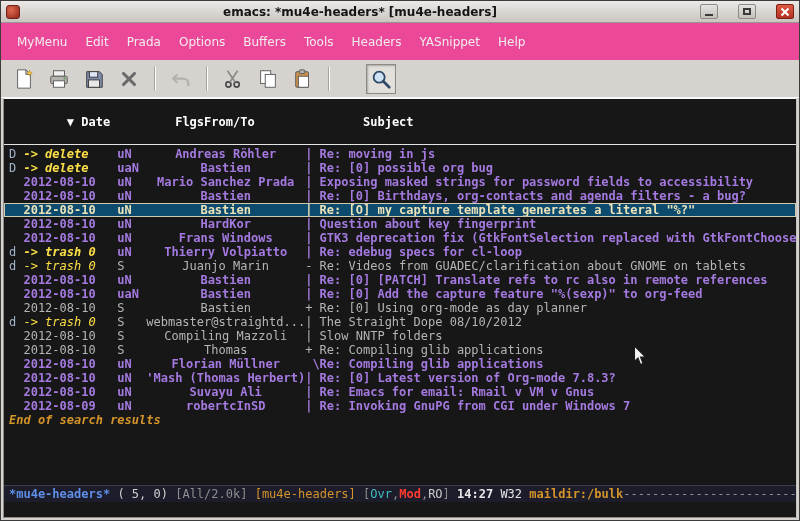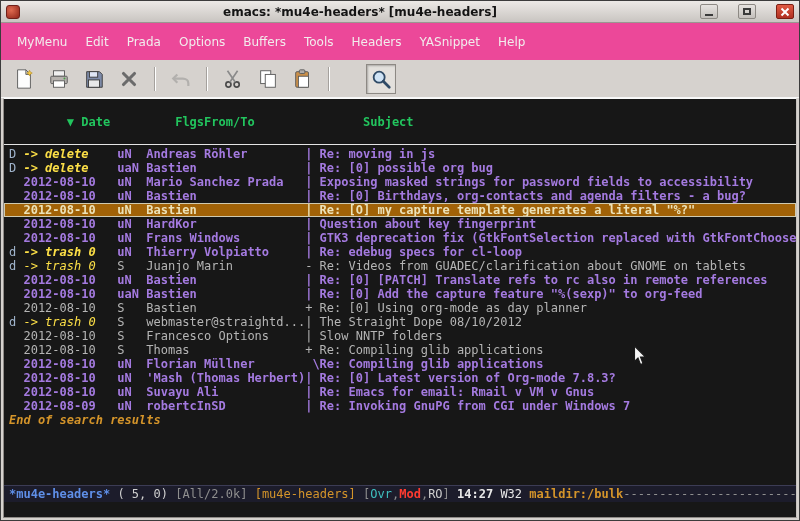--- a/index.html
+++ b/index.html
@@ -32,33 +32,33 @@
                   box-shadow:inset 1px 1px 2px rgba(0,0,0,.25); margin-left:26px; }
   .tool.disabled { opacity:.38; }
   .tsep { width:2px; height:24px; margin:0 5px; border-left:1px solid #a5a19d; border-right:1px solid #ffffff; }
 
   
   .frame { flex:1; min-height:0; padding:0 2px 2px 2px; background:#d6d2ce; }
   .textarea { height:100%; display:flex; flex-direction:column; background:#171717;
               border-top:1px solid #fafafa; border-left:1px solid #8f8b87;
               border-right:1px solid #c6c2be; border-bottom:1px solid #8f8b87;
               font-family:"DejaVu Sans Mono","Liberation Mono",monospace; font-size:12px; overflow:hidden; }
-  .headerline { color:#22c55e; font-weight:bold; white-space:pre; padding:2px 0 1px 5px;
+  .headerline { color:#ffffff; font-weight:bold; white-space:pre; padding:2px 0 1px 5px;
                 border-bottom:1px solid #e4e4e4; }
   .headerline span { display:inline-block; white-space:pre; }
   .h-date { width:15ch; } .h-flags { width:4ch; } .h-from { width:22ch; }
 
   .rows { padding-top:2px; }
   .row { height:14px; line-height:14px; padding-left:5px; white-space:pre; cursor:default; }
   .row span { display:inline-block; white-space:pre; vertical-align:top; }
   .mk { width:2ch; color:#a0b4cc; font-weight:normal; }
-  .dt { width:13ch; } .fl { width:4ch; } .fr { width:22ch; } .th { width:2ch; }
+  .dt { width:13ch; } .fl { width:4ch; } .fr { width:22ch;text-align:center; } .th { width:2ch; }
   .row.unread { color:#a47ae0; font-weight:bold; }
   .row.read   { color:#b5b5b5; font-weight:normal;text-decoration:underline; }
-  .row.current{ color:#ece2b8; font-weight:bold; background:#a16207;
+  .row.current{ color:#ece2b8; font-weight:bold; background:#0c4a6e;
                 outline:1px solid #cfcab0; outline-offset:-1px; }
   .row .marked { color:#fde047; font-style:italic; }
   .eos { color:#d4942a; font-style:italic; font-weight:bold; padding-left:5px; height:14px; line-height:14px; }
   .filler { flex:1; }
 
   
   .modeline { height:17px; line-height:16px; background:#1c1c2b; border-top:1px solid #3c3c55;
               padding:0 5px; white-space:pre; overflow:hidden; }
   .echo { height:15px; background:#171717; }
 
@@ -175,21 +175,21 @@
           <div class="row unread"><span class="mk">  </span><span class="dt">2012-08-10</span><span class="fl">uN</span><span class="fr">Bastien</span><span class="th">|</span><span class="su">Re: [0] Birthdays, org-contacts and agenda filters - a bug?</span></div>
           <div class="row current"><span class="mk">  </span><span class="dt">2012-08-10</span><span class="fl">uN</span><span class="fr">Bastien</span><span class="th">|</span><span class="su">Re: [O] my capture template generates a literal "%?"</span></div>
           <div class="row unread"><span class="mk">  </span><span class="dt">2012-08-10</span><span class="fl">uN</span><span class="fr">HardKor</span><span class="th">|</span><span class="su">Question about key fingerprint</span></div>
           <div class="row unread"><span class="mk">  </span><span class="dt">2012-08-10</span><span class="fl">uN</span><span class="fr">Frans Windows</span><span class="th">|</span><span class="su">GTK3 deprecation fix (GtkFontSelection replaced with GtkFontChooser)</span></div>
           <div class="row unread"><span class="mk">d </span><span class="dt marked">-&gt; trash 0</span><span class="fl">uN</span><span class="fr">Thierry Volpiatto</span><span class="th">|</span><span class="su">Re: edebug specs for cl-loop</span></div>
           <div class="row read"><span class="mk">d </span><span class="dt marked">-&gt; trash 0</span><span class="fl">S</span><span class="fr">Juanjo Marin</span><span class="th">-</span><span class="su">Re: Videos from GUADEC/clarification about GNOME on tablets</span></div>
           <div class="row unread"><span class="mk">  </span><span class="dt">2012-08-10</span><span class="fl">uN</span><span class="fr">Bastien</span><span class="th">|</span><span class="su">Re: [0] [PATCH] Translate refs to rc also in remote references</span></div>
           <div class="row unread"><span class="mk">  </span><span class="dt">2012-08-10</span><span class="fl">uaN</span><span class="fr">Bastien</span><span class="th">|</span><span class="su">Re: [0] Add the capture feature "%(sexp)" to org-feed</span></div>
           <div class="row read"><span class="mk">  </span><span class="dt">2012-08-10</span><span class="fl">S</span><span class="fr">Bastien</span><span class="th">+</span><span class="su">Re: [0] Using org-mode as day planner</span></div>
           <div class="row read"><span class="mk">d </span><span class="dt marked">-&gt; trash 0</span><span class="fl">S</span><span class="fr">webmaster@straightd...</span><span class="th">|</span><span class="su">The Straight Dope 08/10/2012</span></div>
-          <div class="row read"><span class="mk">  </span><span class="dt">2012-08-10</span><span class="fl">S</span><span class="fr">Francesco Options</span><span class="th">|</span><span class="su">Slow NNTP folders</span></div>
+          <div class="row read"><span class="mk">  </span><span class="dt">2012-08-10</span><span class="fl">S</span><span class="fr">Compiling Mazzoli</span><span class="th">|</span><span class="su">Slow NNTP folders</span></div>
           <div class="row read"><span class="mk">  </span><span class="dt">2012-08-10</span><span class="fl">S</span><span class="fr">Thomas</span><span class="th">+</span><span class="su">Re: Compiling glib applications</span></div>
           <div class="row unread"><span class="mk">  </span><span class="dt">2012-08-10</span><span class="fl">uN</span><span class="fr">Florian Müllner</span><span class="th"> \</span><span class="su">Re: Compiling glib applications</span></div>
           <div class="row unread"><span class="mk">  </span><span class="dt">2012-08-10</span><span class="fl">uN</span><span class="fr">'Mash (Thomas Herbert)</span><span class="th">|</span><span class="su">Re: [0] Latest version of Org-mode 7.8.3?</span></div>
           <div class="row unread"><span class="mk">  </span><span class="dt">2012-08-10</span><span class="fl">uN</span><span class="fr">Suvayu Ali</span><span class="th">|</span><span class="su">Re: Emacs for email: Rmail v VM v Gnus</span></div>
           <div class="row unread"><span class="mk">  </span><span class="dt">2012-08-09</span><span class="fl">uN</span><span class="fr">robertcInSD</span><span class="th">|</span><span class="su">Re: Invoking GnuPG from CGI under Windows 7</span></div>
         </div>
       <div class="eos">End of search results</div>
       <div class="filler"></div>
       <div class="modeline" id="modeline"><span style="color: rgb(95, 143, 232); font-weight: bold;">*mu4e-headers*</span><span style="color: rgb(207, 207, 207);"> ( 5, 0) </span><span style="color: rgb(143, 143, 143);">[All/2.0k] </span><span style="color: rgb(212, 148, 42);">[mu4e-headers] </span><span style="color: rgb(143, 143, 143);">[</span><span style="color: rgb(63, 192, 192);">Ovr</span><span style="color: rgb(143, 143, 143);">,</span><span style="color: rgb(255, 59, 48); font-weight: bold;">Mod</span><span style="color: rgb(143, 143, 143);">,</span><span style="color: rgb(207, 207, 207);">RO</span><span style="color: rgb(143, 143, 143);">] </span><span style="color: rgb(232, 232, 232); font-weight: bold;">14:27 </span><span style="color: rgb(232, 232, 232);">W32 </span><span style="color: rgb(212, 148, 42); font-weight: bold;">maildir:/bulk</span><span style="color: rgb(143, 143, 143);">------------------------------------------------------------</span></div>
       <div class="echo"></div>

